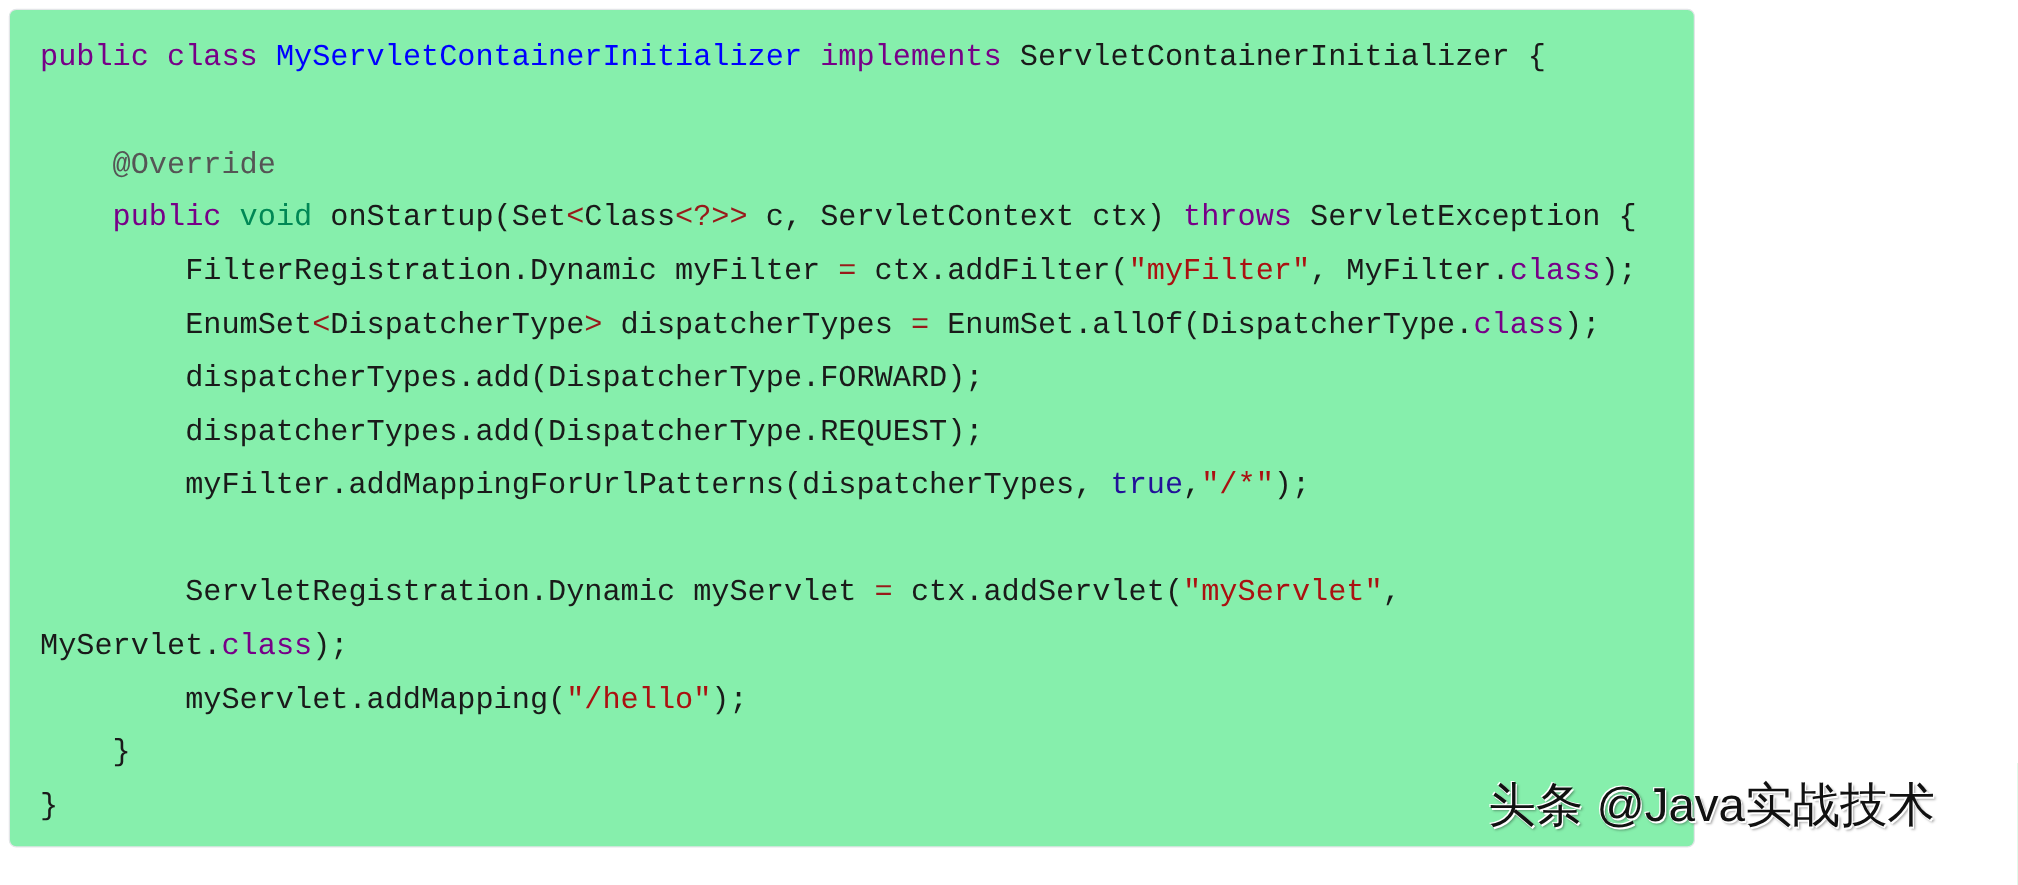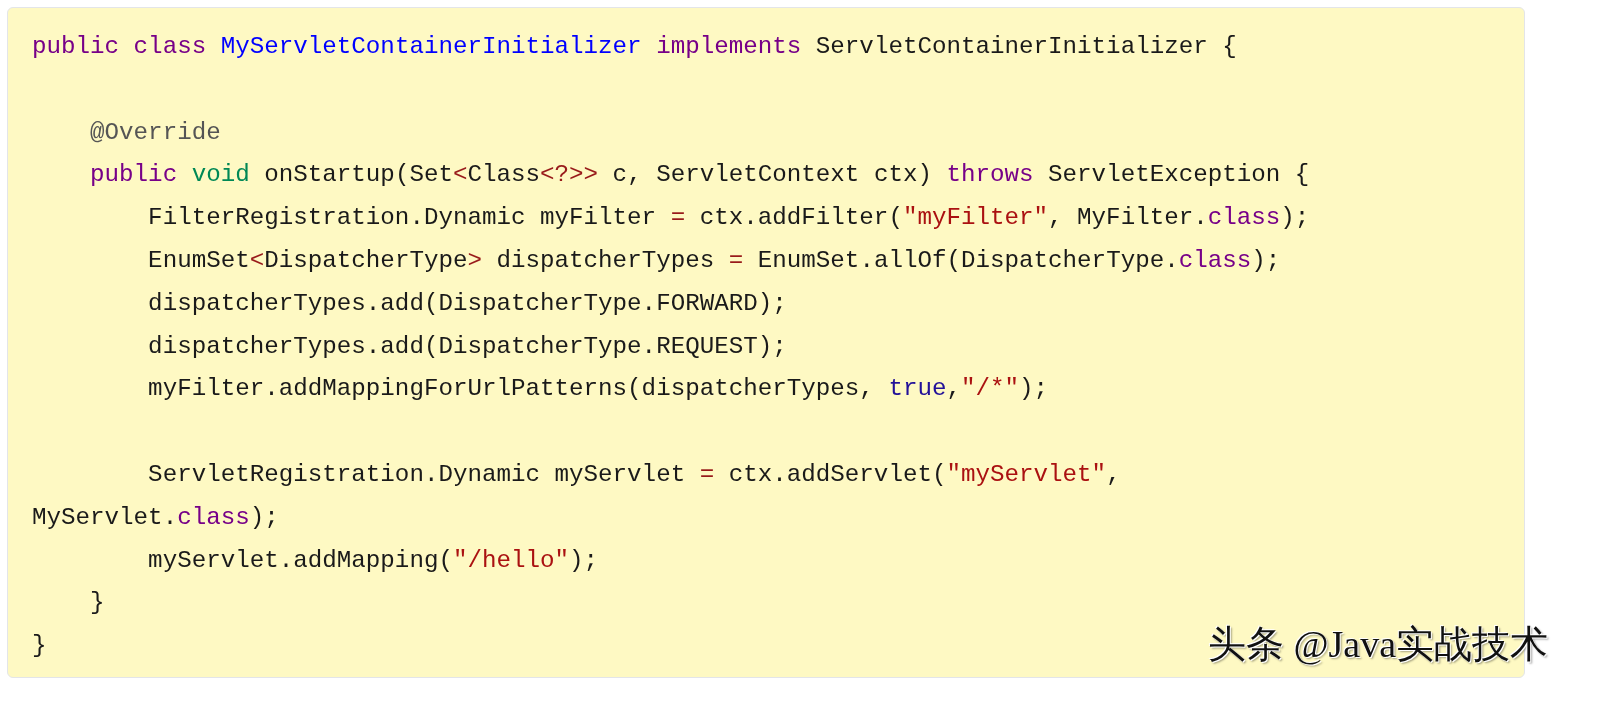--- a/index.html
+++ b/index.html
@@ -10,23 +10,23 @@
     body {
       width: 1614px;
       height: 708px;
       position: relative;
       overflow: hidden;
     }
     .code-block {
       position: absolute;
       left: 7px;
       top: 7px;
-      width: 1518px;
+      width: 1349px;
       height: 671px;
-      background: #fef9c3;
+      background: #86efac;
       border: 1px solid #e3e5e8;
       border-radius: 6px;
       box-sizing: border-box;
     }
     .code {
       position: absolute;
       left: 24px;
       top: 18px;
       margin: 0;
       font-family: "Liberation Mono", "DejaVu Sans Mono", monospace;
@@ -41,21 +41,21 @@
     .tk-type { color: #008855; }
     .tk-str { color: #aa1111; }
     .tk-op { color: #981a1a; }
     .tk-atom { color: #221199; text-align: center; }
     .tk-meta { color: #555555; }
     .tk-plain { color: #1a1a1a; }
     .watermark {
       position: absolute;
       right: 66px;
       bottom: 38px;
-      font-family: Liberation Serif, serif;
+      font-family: Liberation Sans, sans-serif;
       font-size: 38px;
       color: #111111;
       text-shadow: 1px 1px 0 #ffffff, -1px -1px 0 #ffffff, 2px 2px 2px rgba(0,0,0,0.35);
       letter-spacing: 0px;
       white-space: nowrap;
     }
   </style>
 </head>
 <body>
 

